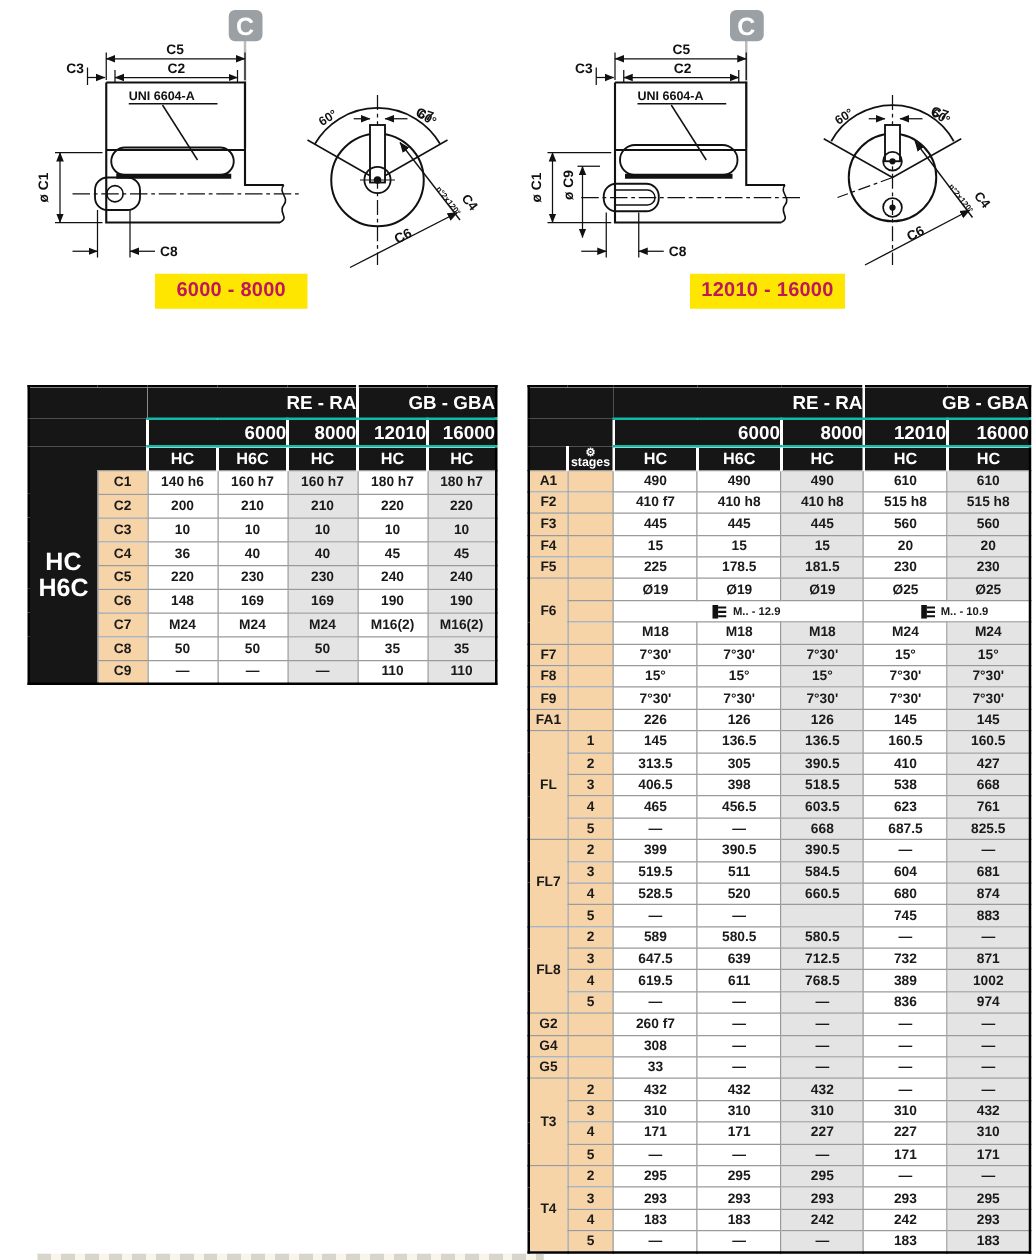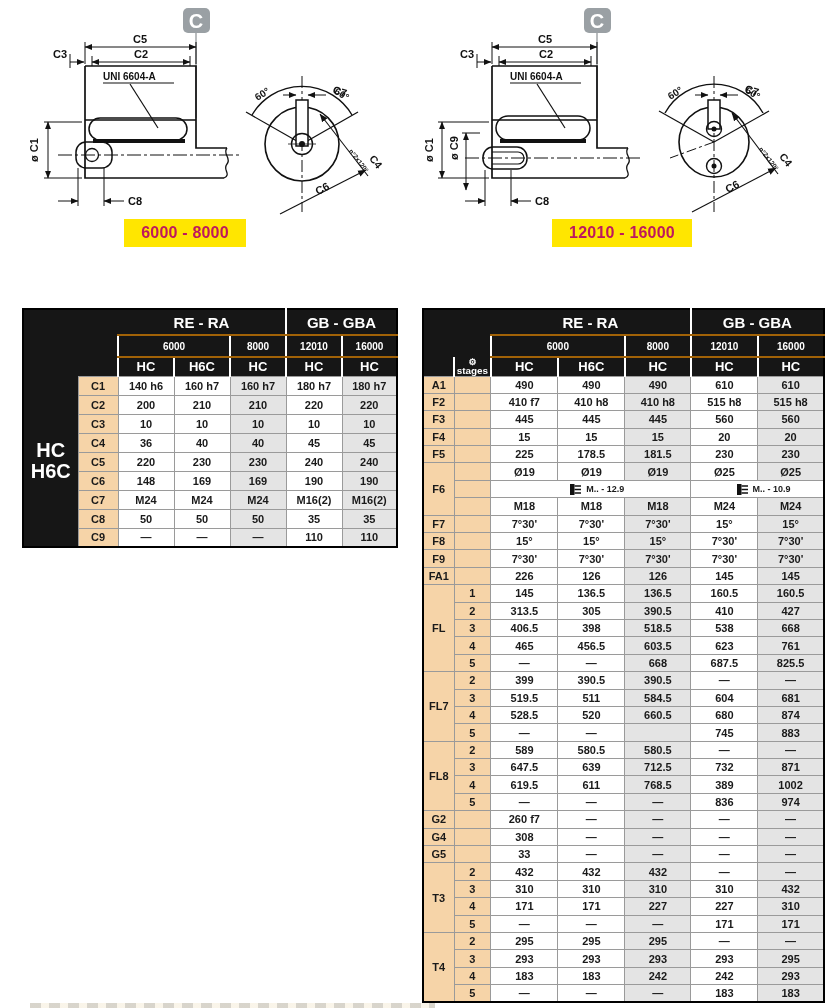--- a/index.html
+++ b/index.html
@@ -3,36 +3,36 @@
 <meta charset="utf-8">
 <style>
   html,body{margin:0;padding:0;background:#fff;}
   .page{position:relative;width:829px;height:1008px;background:#fff;overflow:hidden;
         font-family:"Liberation Sans",sans-serif;}
   svg text{font-family:"Liberation Sans",sans-serif;}
 
   .cap{position:absolute;background:#ffe600;color:#be185d;font-weight:bold;font-size:16px;
        display:flex;align-items:center;justify-content:center;letter-spacing:.2px;}
   .cap-left{left:124px;top:219px;width:122px;height:28px;}
-  .cap-right{left:552px;top:219px;width:140px;height:28px;}
+  .cap-right{left:552px;top:219px;width:124px;height:28px;}
 
   table.dim{border-collapse:collapse;table-layout:fixed;position:absolute;
             border:2px solid #000;background:#fff;}
   table.dim td{border:1px solid #9a9a9a;text-align:center;vertical-align:middle;
                font-weight:bold;font-size:11px;color:#1a1a1a;padding:0;overflow:hidden;
                box-sizing:border-box;white-space:nowrap;}
   #left-table{left:22px;top:308px;}
   #right-table{left:422px;top:308px;}
 
   table.dim td.h{background:#161616;color:#fff;border:0;}
   table.dim td.gh{font-size:15px;}
-  table.dim td.sh{font-size:10px;}
+  table.dim td.sh{font-size:15px;}
   table.dim td.th{font-size:13px;}
   table.dim td.sepv{border-left:2px solid #fff;}
-  table.dim td.sepb{border-bottom:2px solid #a16207;}
+  table.dim td.sepb{border-bottom:2px solid #14b8a6;text-align:right;}
   table.dim tr.hr1 td{height:26px;}
   table.dim tr.hr2 td{height:22px;}
   table.dim tr.hr3 td{height:19px;}
   #left-table tbody td{height:19px;margin-top:20px;}
   #right-table tbody td{height:17.4px;}
 
   table.dim td.lbl{background:#f6d4a8;}
   table.dim td.side{background:#161616;color:#fff;border:0;font-size:20px;line-height:21px;}
   table.dim td.bolt{background:#fff;font-size:9px;padding-left:12px;}
   table.dim td.bolt span{vertical-align:middle;margin-left:4px;}

